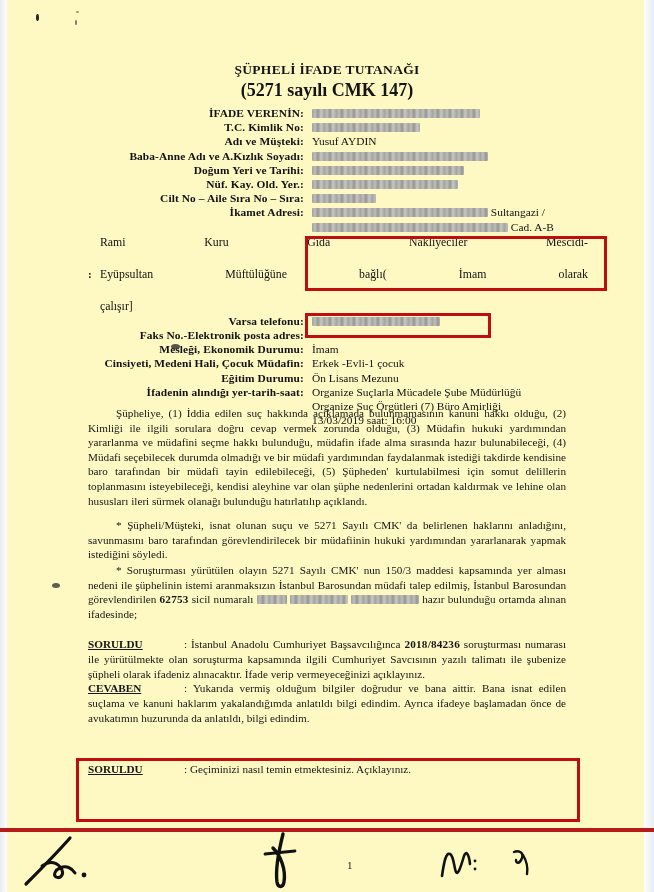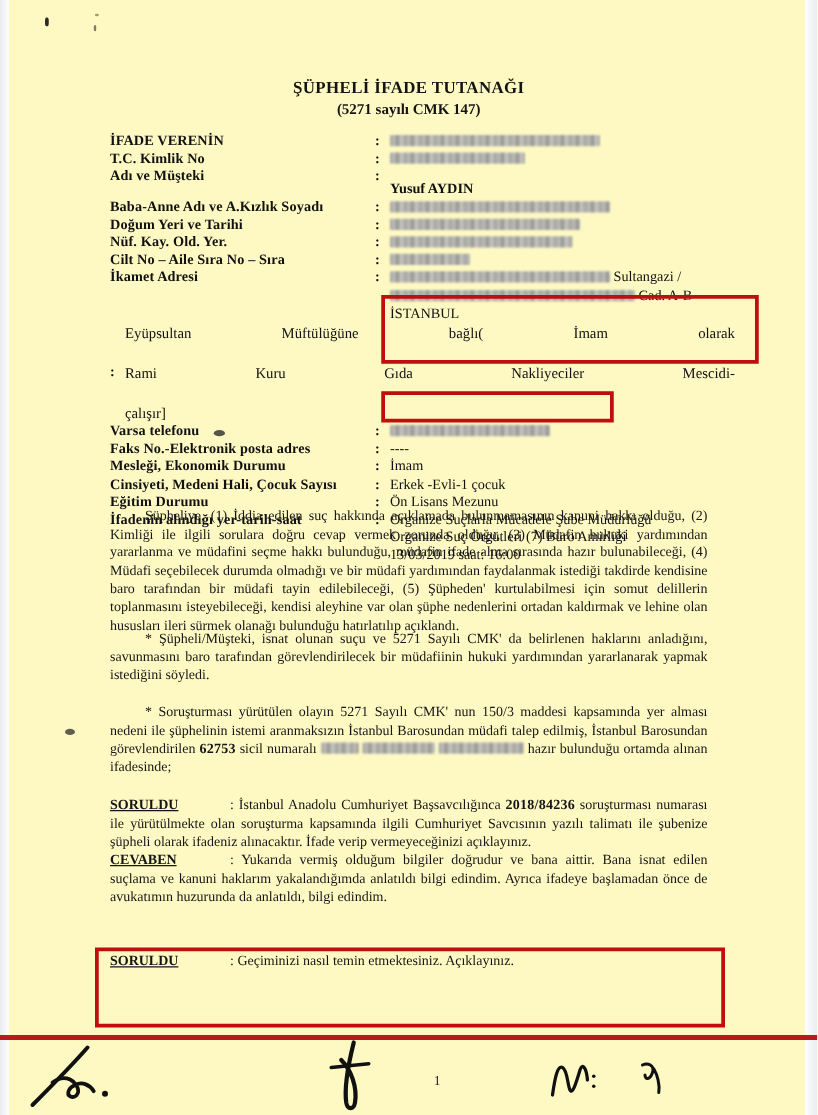--- a/index.html
+++ b/index.html
@@ -47,21 +47,21 @@
     margin-top: 62px;
   }
   .doc-title {
     font-weight: bold;
     font-size: 13.5px;
     letter-spacing: .3px;
     color: #141414;
   }
   .doc-subtitle {
     font-weight: bold;
-    font-size: 12px;
+    font-size: 18px;
     margin-top: 2px;
     color: #141414;
   }
 
   
   .id-table {
     position: absolute;
     left: 88px;
     top: 106px;
     width: 500px;
@@ -73,20 +73,21 @@
     align-items: flex-start;
     line-height: 14.2px;
     min-height: 14.2px;
   }
   .id-label {
     width: 212px;
     flex: 0 0 212px;
     font-weight: bold;
     letter-spacing: .1px;
     white-space: nowrap;
+    text-align: right;
   }
   .id-colon {
     width: 12px;
     flex: 0 0 12px;
     font-weight: bold;
   }
   .id-value {
     flex: 1 1 auto;
     font-family: "Liberation Serif", serif;
   }
@@ -106,21 +107,21 @@
   .redact.r-baba  { width: 176px; }
   .redact.r-dogum { width: 152px; }
   .redact.r-nuf   { width: 146px; }
   .redact.r-cilt  { width: 64px; }
   .redact.r-adr1  { width: 196px; }
   .redact.r-adr2  { width: 176px; }
   .redact.r-tel   { width: 128px; }
   .redact.r-law1  { width: 30px; }
   .redact.r-law2  { width: 58px; }
   .redact.r-law3  { width: 68px; }
-  .val-bold  { font-weight: bold; margin-top: 10px; }
+  .val-bold  { font-weight: normal; }
 
   .multiline { line-height: 14.2px; }
 
   .work-addr {
     text-align: justify;
     text-justify: inter-word;
     width: 286px;
     line-height: 16px;
     font-size: 11.8px;
   }
@@ -160,21 +161,21 @@
     left: 88px;
     width: 478px;
     font-size: 11.2px;
     line-height: 14.6px;
     text-align: justify;
     color: #151515;
   }
   .para .indent { display: inline-block; width: 28px; }
 
   #para-rights { top: 406px; font-family: Liberation Serif, serif; }
-  #para-understood { top: 504px; font-family: Liberation Serif, serif; }
+  #para-understood { top: 518px; font-family: Liberation Serif, serif; }
   #para-lawyer { top: 563px; }
 
   
   .qa {
     position: absolute;
     left: 88px;
     width: 478px;
     font-size: 11.2px;
     line-height: 14.8px;
     text-align: justify;
@@ -262,29 +263,28 @@
       <div class="id-colon">:</div>
       <div class="id-value"><span class="redact r-cilt"></span></div>
     </div>
 
     <div class="id-row">
       <div class="id-label">İkamet Adresi</div>
       <div class="id-colon">:</div>
       <div class="id-value multiline">
         <div><span class="redact r-adr2"></span> <span>Sultangazi  /</span></div>
         <div><span class="redact r-adr1"></span> <span>Cad. A-B</span></div>
-        <div>İSTANBUL</div>
       </div>
     </div>
 
     <div class="id-row" style="margin-top:0px;">
       <div class="id-colon" style="align-self:center;">:</div>
       <div class="id-value work-addr">
+        <span class="wa-just">Rami Kuru Gıda Nakliyeciler Mescidi-</span>
         <span class="wa-just">Eyüpsultan Müftülüğüne bağlı( İmam olarak</span>
-        <span class="wa-just">Rami Kuru Gıda Nakliyeciler Mescidi-</span>
         <span>çalışır]</span>
       </div>
     </div>
 
     <div class="id-row">
       <div class="id-label">Varsa telefonu</div>
       <div class="id-colon">:</div>
       <div class="id-value"><span class="redact r-tel"></span></div>
     </div>
 
@@ -294,21 +294,21 @@
       <div class="id-value">----</div>
     </div>
 
     <div class="id-row">
       <div class="id-label">Mesleği, Ekonomik Durumu</div>
       <div class="id-colon">:</div>
       <div class="id-value">İmam</div>
     </div>
 
     <div class="id-row">
-      <div class="id-label">Cinsiyeti, Medeni Hali, Çocuk Sayısı</div>
+      <div class="id-label">Cinsiyeti, Medeni Hali, Çocuk Müdafin</div>
       <div class="id-colon">:</div>
       <div class="id-value">Erkek -Evli-1 çocuk</div>
     </div>
 
     <div class="id-row">
       <div class="id-label">Eğitim Durumu</div>
       <div class="id-colon">:</div>
       <div class="id-value">Ön Lisans Mezunu</div>
     </div>
 

